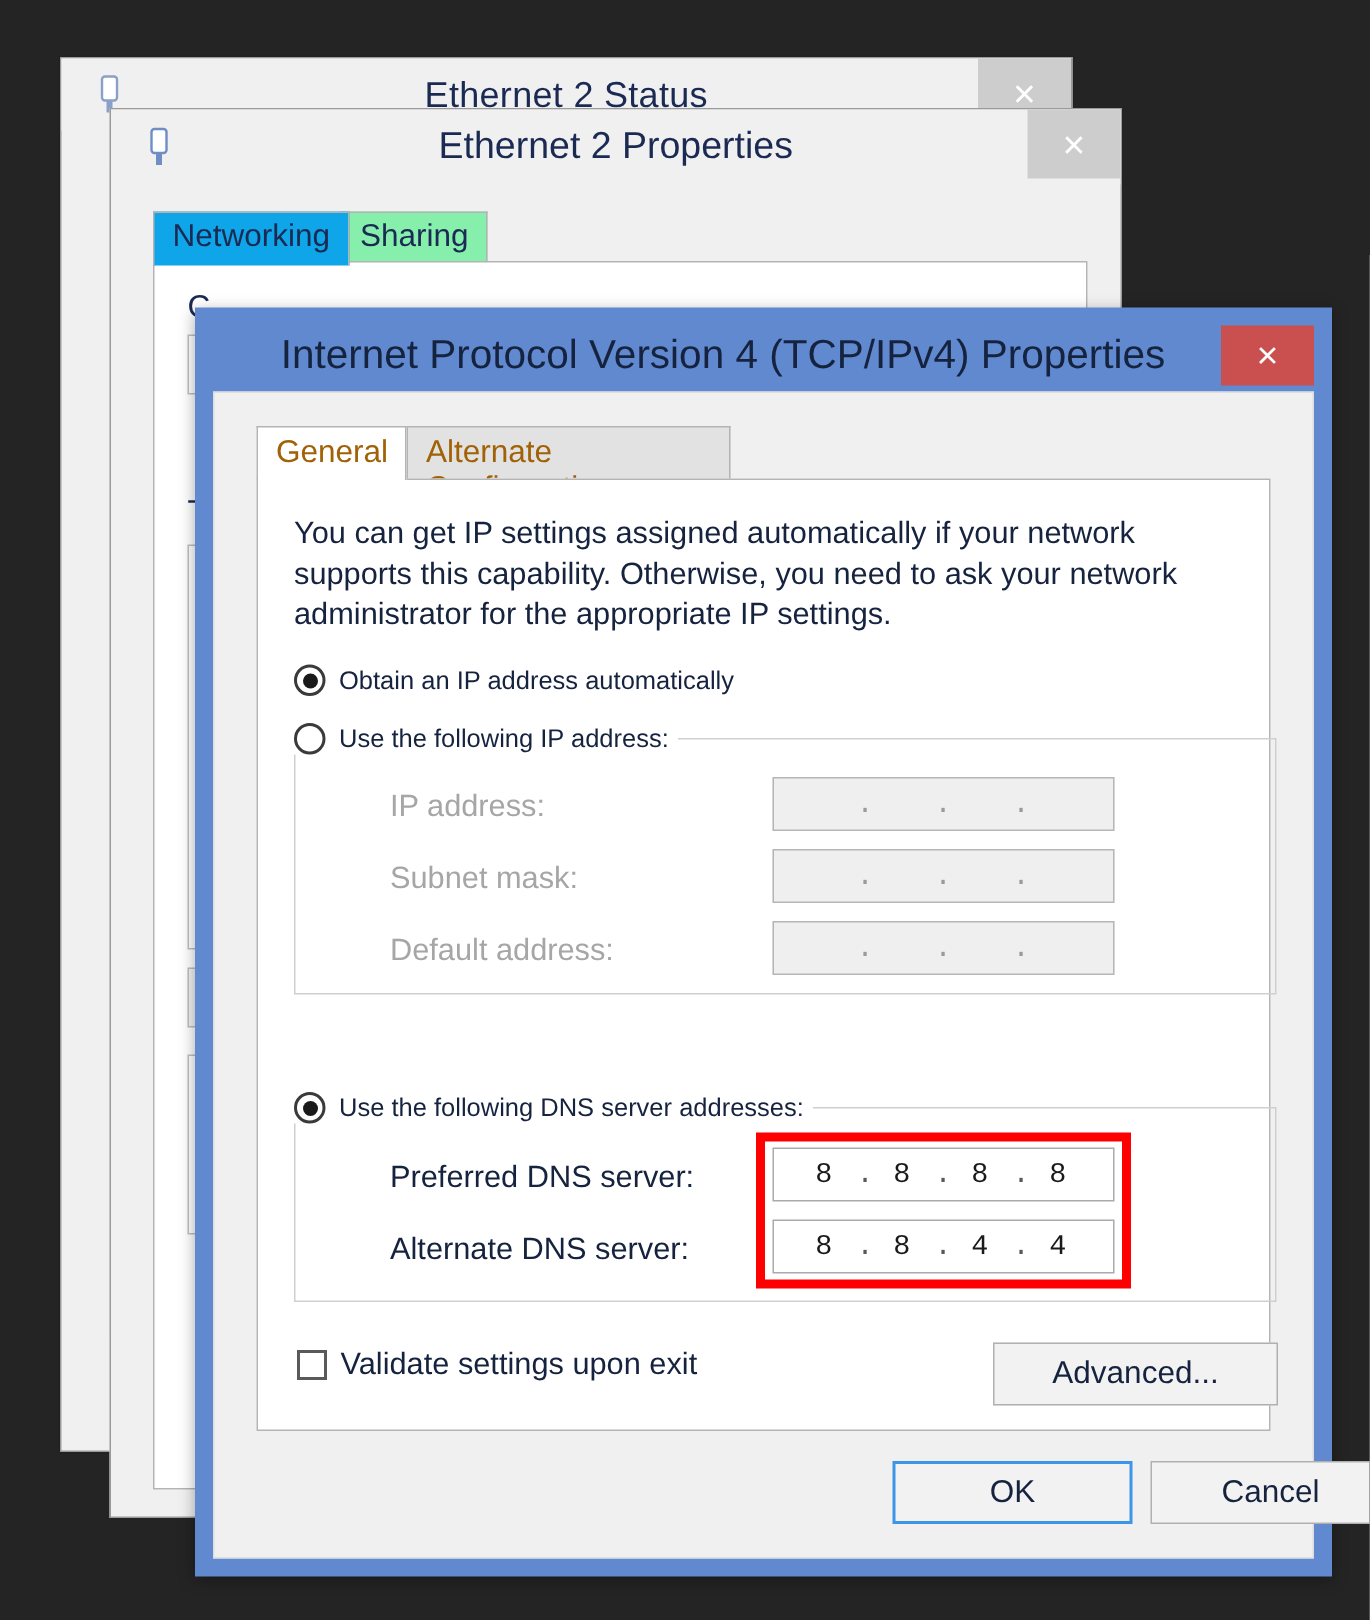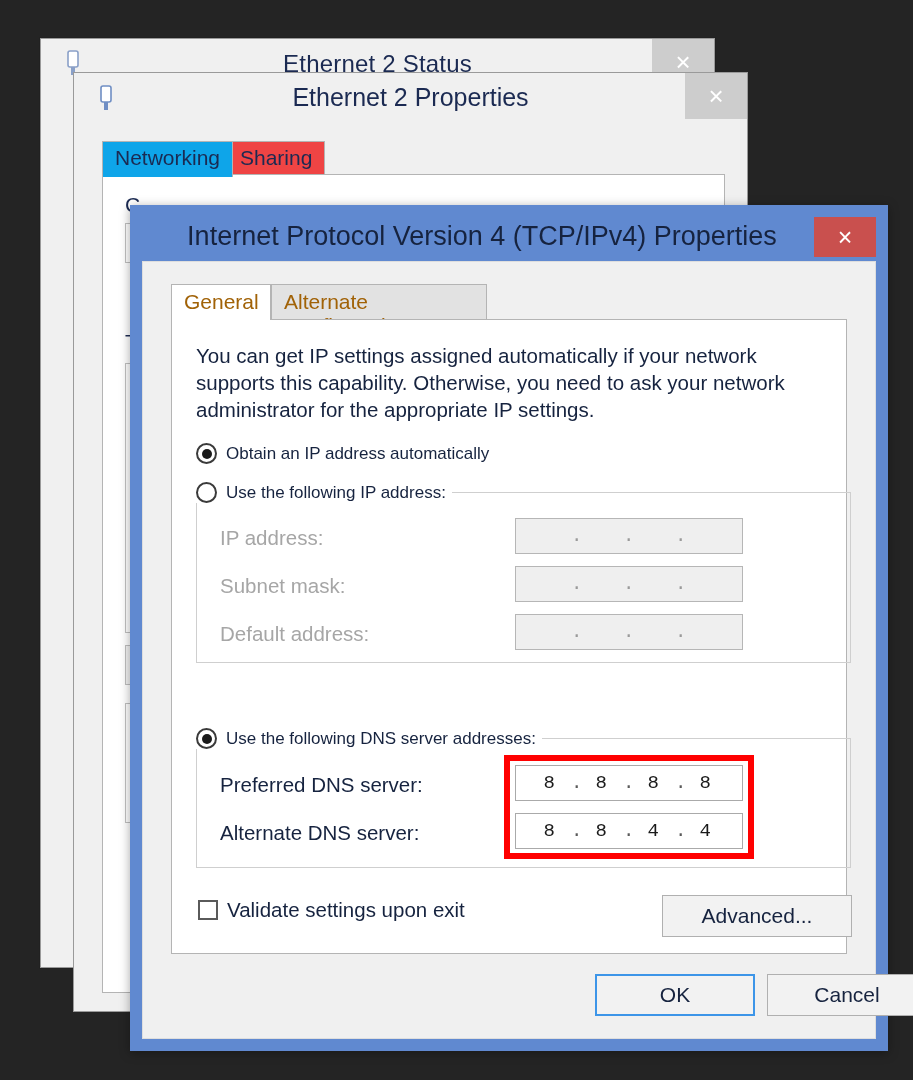--- a/index.html
+++ b/index.html
@@ -61,21 +61,21 @@
   .win-props .winicon { position: absolute; left: 22px; top: 11px; }
 
   .tabstrip {
     position: absolute; left: 28px; top: 68px; right: 22px; height: 34px;
   }
   .tab {
     position: absolute; top: 0; height: 34px;
     padding: 4px 12px 0 12px;
     font-size: 21px; color: #1b2a52;
     border: 1px solid #b4b4b4; border-bottom: none;
-    background: #ef4444;
+    background: #86efac;
   }
   .tab.active { background: #0ea5e9; border-color: #b4b4b4; z-index: 3; height: 36px; }
   .props-panel {
     position: absolute; left: 28px; top: 101px; right: 22px; bottom: 18px;
     background: #ffffff; border: 1px solid #b4b4b4;
   }
   .ghost-label {
     position: absolute; font-size: 21px; color: #1b2a52; white-space: nowrap;
   }
   .ghost-box {
@@ -143,21 +143,21 @@
   .radio .dot {
     width: 10px; height: 10px; border-radius: 50%; background: #1a1a1a;
     display: none;
   }
   .radio.checked .dot { display: block; }
 
   .groupbox {
     position: absolute; border: 1px solid #cfcfcf; background: transparent;
   }
   .field-label {
-    position: absolute; font-size: 20.5px; color: #16233f; white-space: nowrap;
+    position: absolute; font-size: 20.5px; color: #16233f; white-space: nowrap; margin-left: 40px;
   }
   .field-label.disabled { color: #a6a6a6; }
 
   .ipbox {
     position: absolute; height: 36px;
     border: 1px solid #aaaaaa; background: #ffffff;
     display: flex; align-items: center; justify-content: center;
     font-family: "Liberation Mono", monospace;
     font-size: 19px; color: #1a1a1a; letter-spacing: 3.5px;
   }

